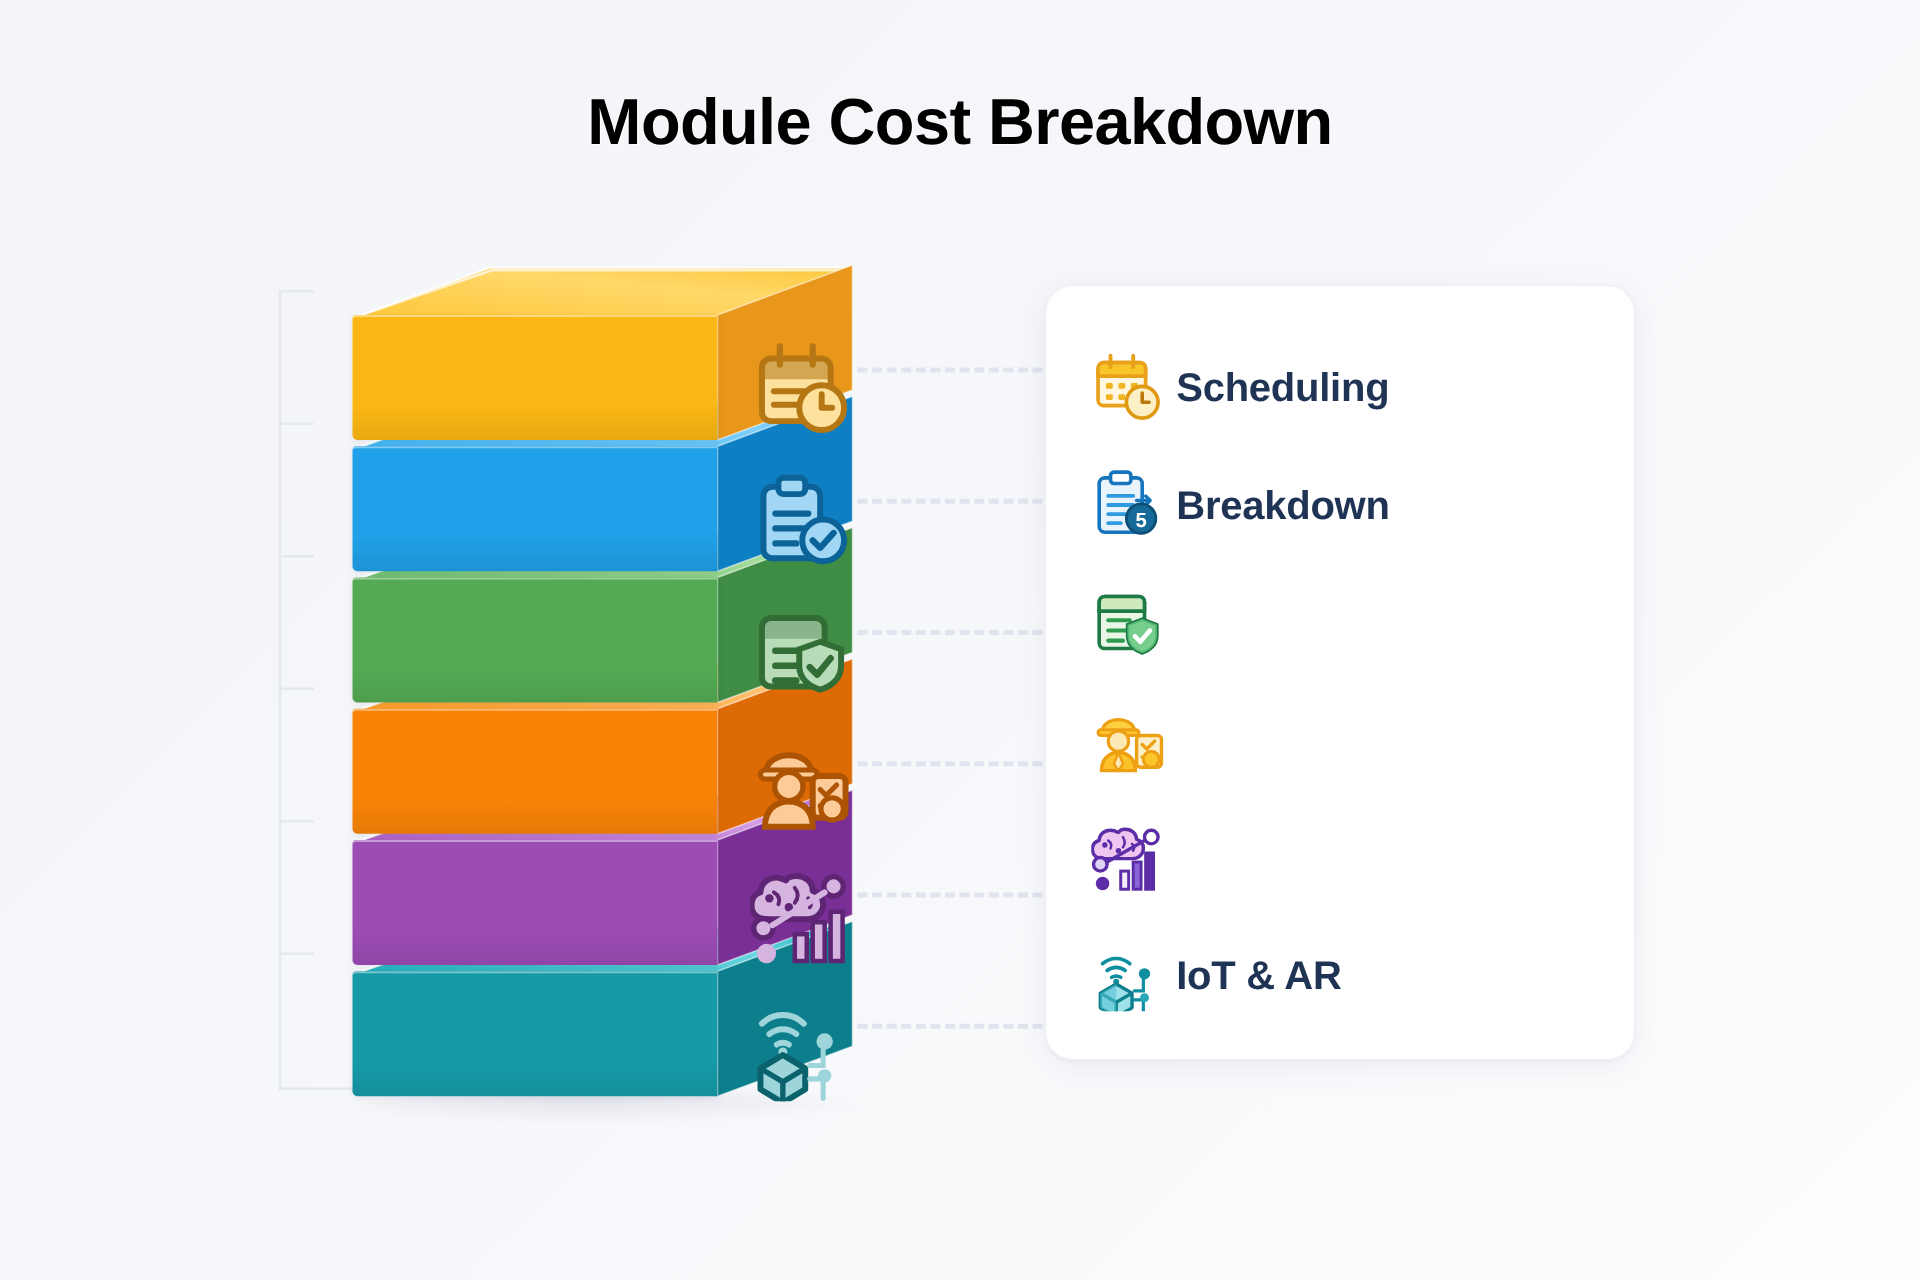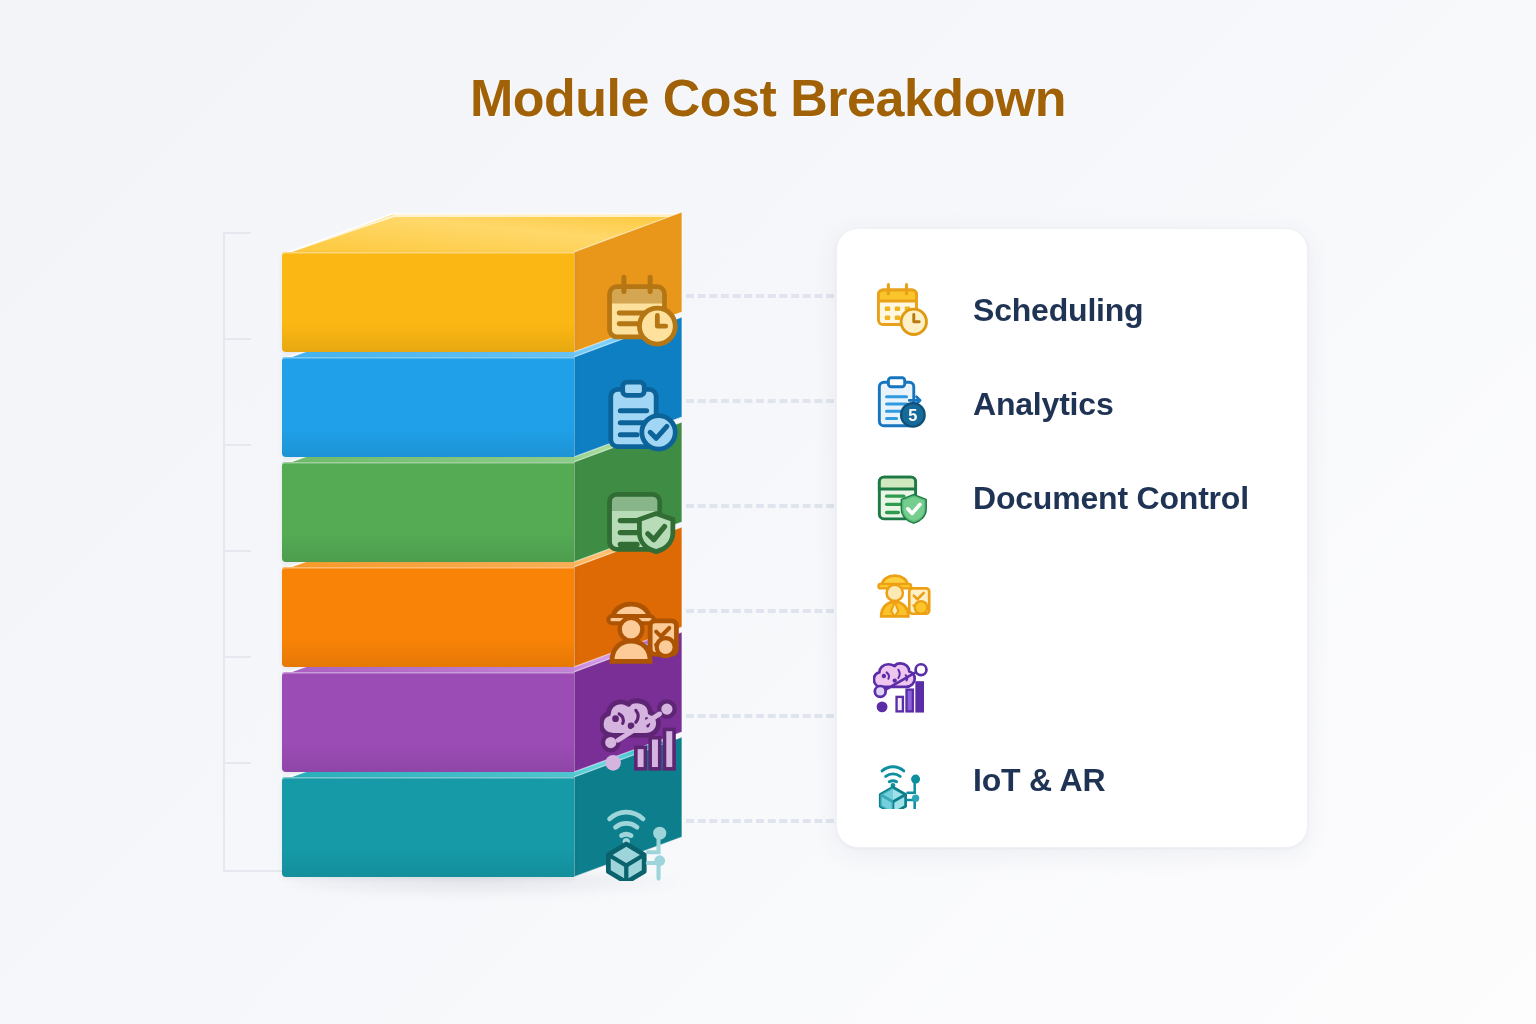--- a/index.html
+++ b/index.html
@@ -18,21 +18,21 @@
   
   #chart-title {
     position: absolute;
     left: 0;
     top: 68px;
     width: 1536px;
     text-align: center;
     font-size: 52px;
     font-weight: 700;
     letter-spacing: -0.5px;
-    color: #a16207;
+    color: #000000;
     text-shadow: 1px 1px 0 rgba(255,255,255,0.9);
     font-family: "Liberation Sans", sans-serif;
   }
 
   
   #axis-group {
     position: absolute;
     left: 205px;
     top: 232px;
     width: 90px;
@@ -148,21 +148,21 @@
   .legend-icon {
     width: 62px;
     height: 62px;
     flex: 0 0 62px;
     display: flex;
     align-items: center;
     justify-content: center;
   }
   .legend-icon svg { display: block; }
   .legend-label {
-    margin-left: 40px;
+    margin-left: 8px;
     font-size: 32px;
     font-weight: 600;
     color: #1f3354;
     letter-spacing: -0.2px;
     white-space: nowrap;
   }
 
   
   #stack-shadow {
     position: absolute;
@@ -488,38 +488,37 @@
           <line x1="15" y1="24" x2="37" y2="24"></line>
               <line x1="15" y1="32" x2="37" y2="32"></line>
           <line x1="15" y1="40" x2="30" y2="40"></line>
               <line x1="15" y1="48" x2="26" y2="48"></line>
         </g>
         <path d="M40 28 h12 m-4 -4 l4 4 l-4 4" fill="none" stroke="#1775be" stroke-width="3" stroke-linecap="round" stroke-linejoin="round"></path>
         <circle cx="44" cy="44" r="13" fill="#166a99" stroke="#0d4f77" stroke-width="2.5"></circle>
         <text x="44" y="51" font-size="18" font-weight="700" fill="#ffffff" text-anchor="middle" font-family="Liberation Sans, sans-serif">5</text>
       </svg>
         </span>
-        <span class="legend-label">Analytics</span>
+        <span class="legend-label">Breakdown</span>
       </div>
       <div class="legend-item">
         <span class="legend-icon">
       <svg width="58" height="58" viewBox="0 0 64 64">
         <rect x="7" y="9" width="40" height="46" rx="5" fill="#e9f6e6" stroke="#1d7a45" stroke-width="3.2"></rect>
         <path d="M7 14 a5 5 0 0 1 5 -5 h30 a5 5 0 0 1 5 5 v8 H7z" fill="#cfe8bd" stroke="#1d7a45" stroke-width="3.2"></path>
         <g stroke="#2f9b4e" stroke-width="3.6" stroke-linecap="round">
           <line x1="15" y1="30" x2="34" y2="30"></line>
               <line x1="15" y1="39" x2="34" y2="39"></line>
               <line x1="15" y1="48" x2="28" y2="48"></line>
         </g>
         <path d="M45 29 l13 5 v10 c0 8 -6.5 13 -13 15 c-6.5 -2 -13 -7 -13 -15 v-10z" fill="#f2fbf0" stroke="#1d7a45" stroke-width="3"></path>
         <path d="M45 29 l13 5 v10 c0 8 -6.5 13 -13 15 c-6.5 -2 -13 -7 -13 -15 v-10z" fill="#5fc47d" opacity="0.85"></path>
         <path d="M38.5 44 l4.8 5 l8.5 -10" fill="none" stroke="#ffffff" stroke-width="4" stroke-linecap="round" stroke-linejoin="round"></path>
       </svg>
         </span>
-        <span class="legend-label">Document Control</span>
       </div>
       <div class="legend-item">
         <span class="legend-icon">
       <svg width="58" height="58" viewBox="0 0 64 64">
         <path d="M10 24 a14 10 0 0 1 28 0 z" fill="#fdd042" stroke="#eda014" stroke-width="3"></path>
         <rect x="6" y="23" width="36" height="5" rx="2.4" fill="#fcc52a" stroke="#eda014" stroke-width="2.6"></rect>
         <circle cx="24" cy="33" r="9" fill="#fde9b3" stroke="#eda014" stroke-width="2.8"></circle>
         <path d="M9 59 c0 -10 6.5 -16 15 -16 c8.5 0 15 6 15 16 z" fill="#fbc22a" stroke="#eda014" stroke-width="3"></path>
         <path d="M24 43 l-4 10 l4 6 l4 -6 z" fill="#fde9b3" stroke="#eda014" stroke-width="2.2"></path>
         <rect x="40" y="28" width="22" height="28" rx="3.5" fill="#fdf0c8" stroke="#eda014" stroke-width="3"></rect>

